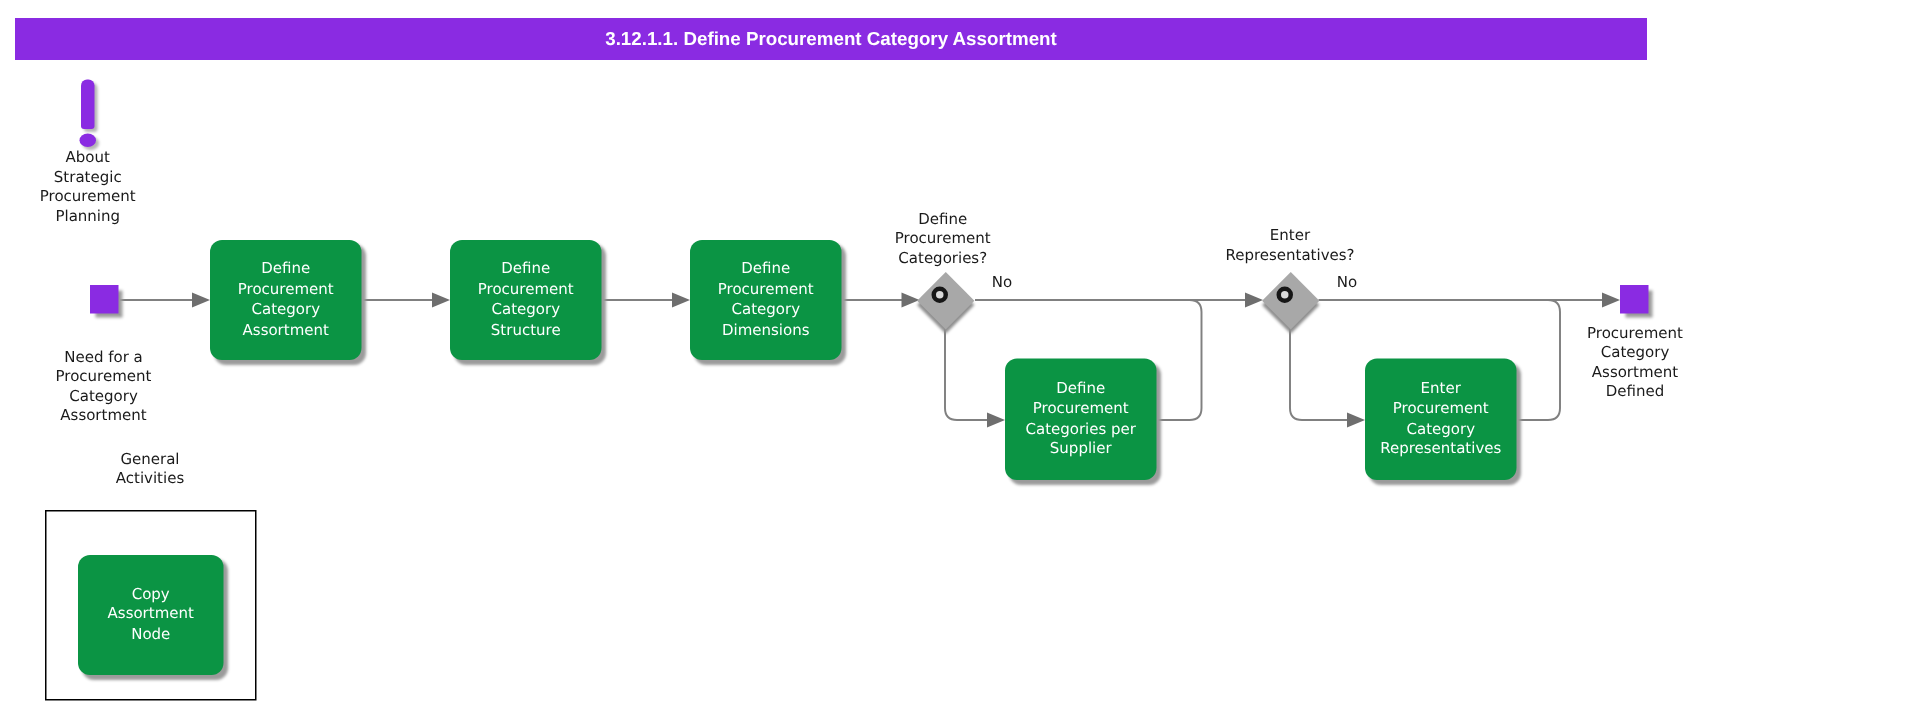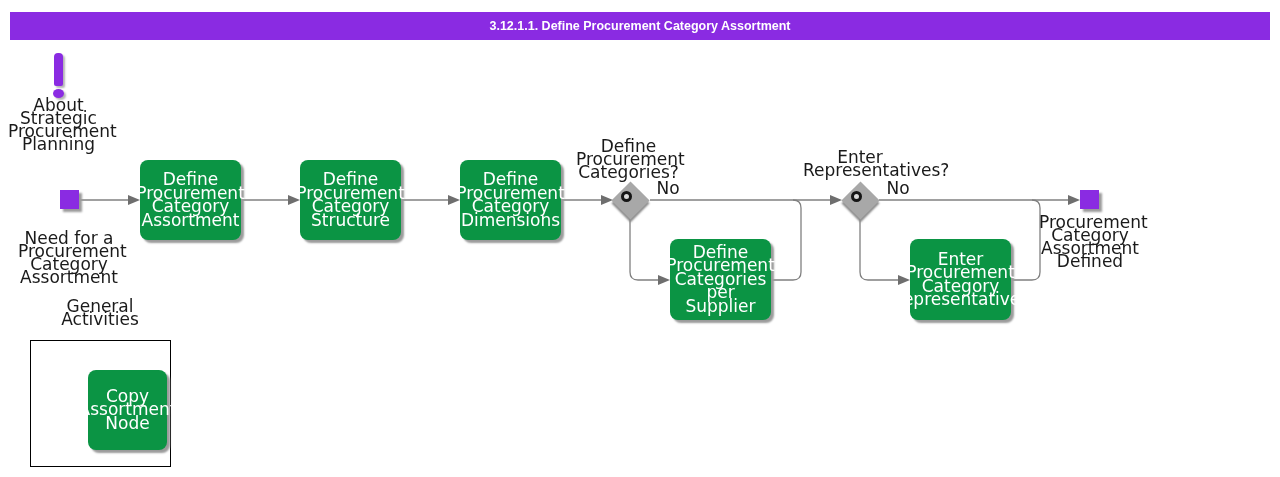--- a/index.html
+++ b/index.html
@@ -9,36 +9,36 @@
     width: 1280px;
     height: 477px;
     background: #ffffff;
     font-family: "DejaVu Sans", sans-serif;
     overflow: hidden;
   }
   .abs { position: absolute; }
 
   
   .header-bar {
-    left: 10px; top: 12px; width: 1260px; height: 28px;
+    left: 10px; top: 12px; width: 1088px; height: 28px;
     background: #8A2BE2;
     display: flex; align-items: center; justify-content: center;
   }
   .header-title {
     color: #ffffff;
     font-family: "Liberation Sans", sans-serif;
     font-weight: bold;
     font-size: 12.5px;
   }
 
   
   .lbl {
     white-space: pre-line;
     text-align: center;
-    font-size: 17px;
+    font-size: 10px;
     line-height: 13px;
     color: #1a1a1a;
   }
 
   
   .task {
     width: 101px; height: 80px;
     background: #0B9444;
     border-radius: 8px;
     box-shadow: 3px 3px 2px #9b9b9b;
@@ -190,19 +190,19 @@
 
   <div class="abs event-square" style="left:1080px; top:190px;"></div>
   <div class="abs lbl" style="left:1039px; top:216px; width:102px;">Procurement
 Category
 Assortment
 Defined</div>
 
   <div class="abs lbl" style="left:50px; top:300px; width:100px;">General
 Activities</div>
   <div class="abs group-box"></div>
-  <div class="abs task" style="left:52px; top:370px; width:79px;margin-left:36px;">
+  <div class="abs task" style="left:52px; top:370px; width:97px;">
     <span class="lbl">Copy
 Assortment
 Node</span>
   </div>
 
 </div>
 
 </body></html>

